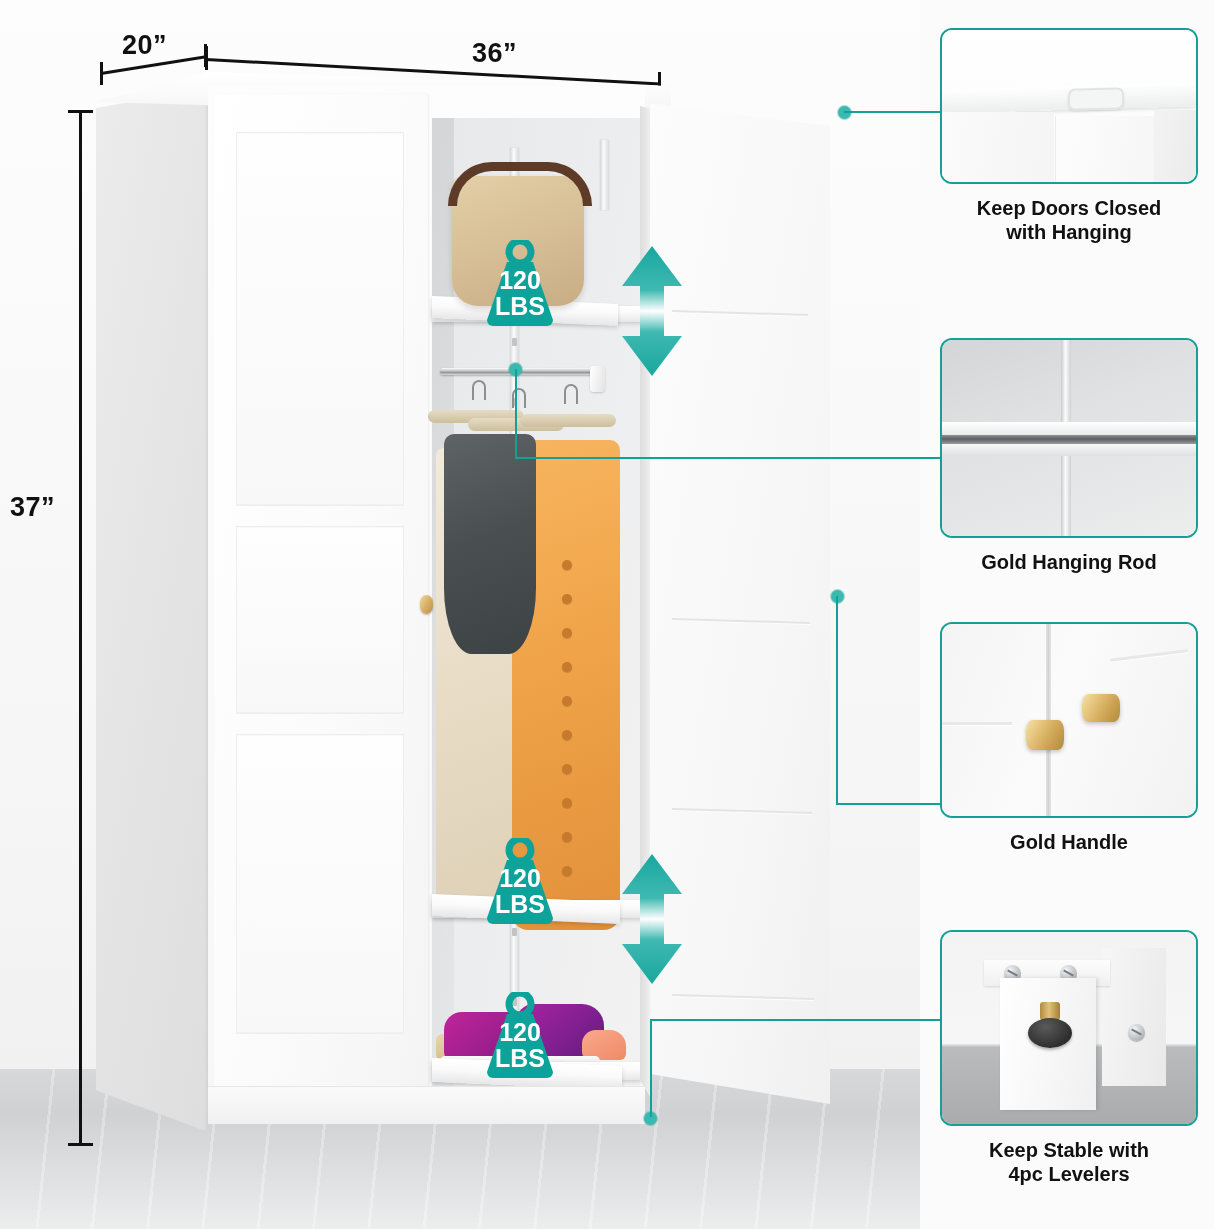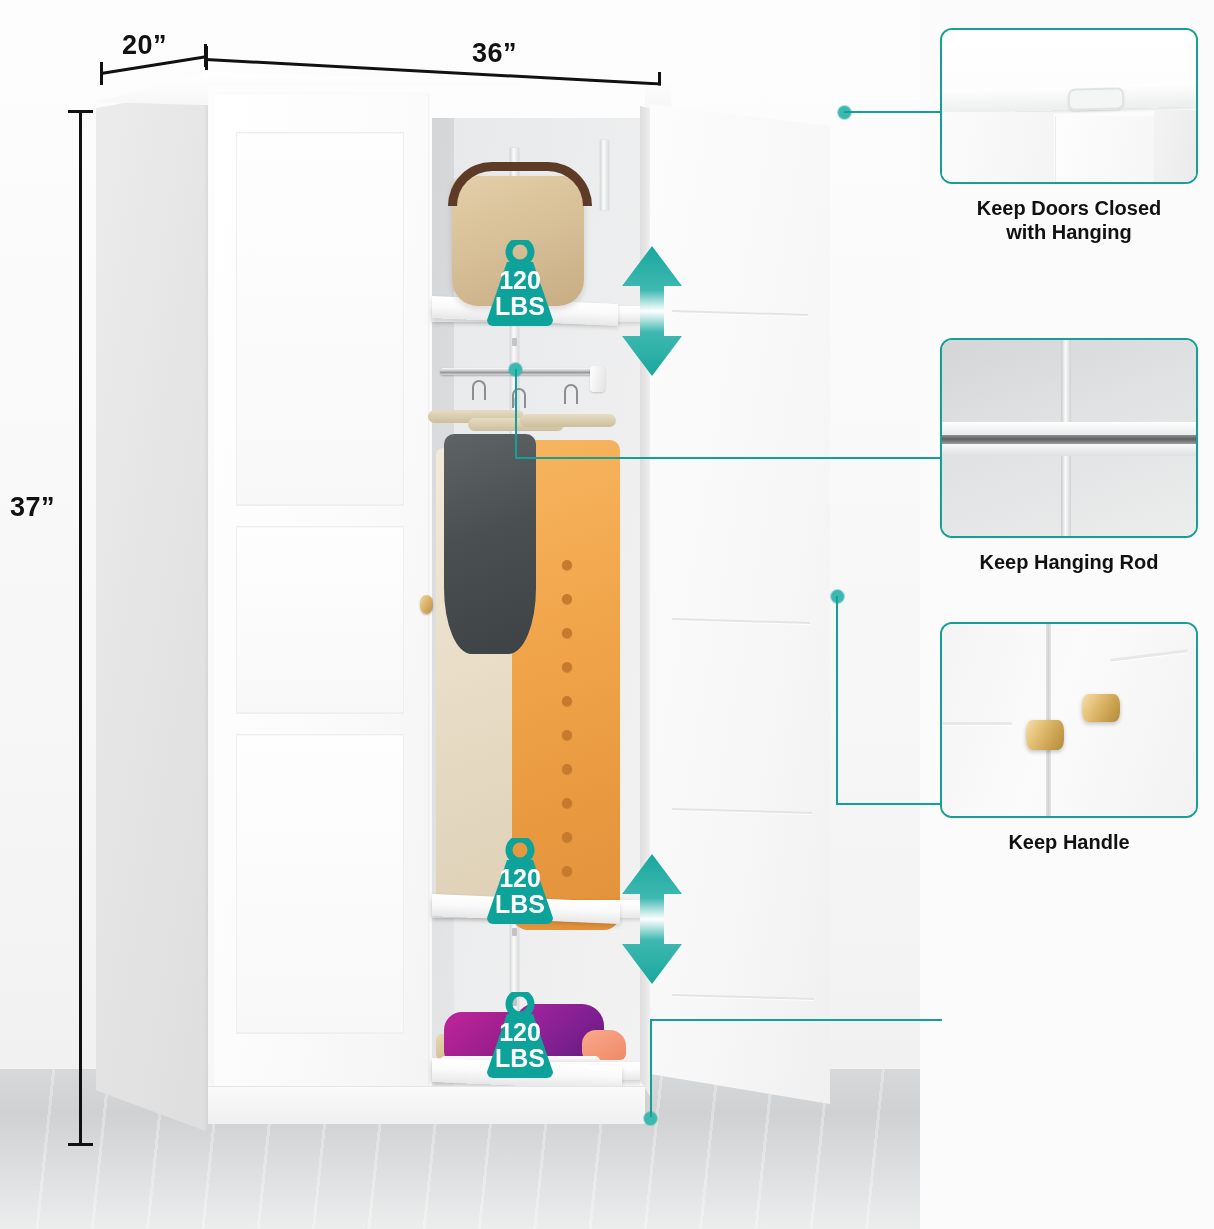--- a/index.html
+++ b/index.html
@@ -419,33 +419,51 @@
   <div class="callout" style="left:940px; top:338px;">
     <div class="thumb">
       <div class="t2">
         <div class="vrail"></div>
         <div class="shelfl"></div>
         <div class="rodbar"></div>
         <div class="shelfb"></div>
       </div>
     </div>
     <div class="ctitle">
-      <div>Keep Hanging Rod</div>
+      <div>Gold Hanging Rod</div>
     </div>
   </div>
 
   <div class="callout" style="left:940px; top:622px;">
     <div class="thumb">
       <div class="t3">
         <div class="gap"></div>
         <div class="gline" style="left:0; top:98px; width:70px;"></div>
         <div class="gline" style="left:168px; top:30px; width:78px; transform:rotate(-7deg);"></div>
         <div class="knob" style="left:84px; top:96px; width:38px; height:30px;"></div>
         <div class="knob" style="left:140px; top:70px; width:38px; height:28px;"></div>
       </div>
     </div>
     <div class="ctitle">
-      <div>Keep Handle</div>
-    </div>
-  </div>
-
+      <div>Gold Handle</div>
+    </div>
+  </div>
+
+  <div class="callout" style="left:940px; top:930px;">
+    <div class="thumb">
+      <div class="t4">
+        <div class="rpanel"></div>
+        <div class="plate"></div>
+        <div class="screw" style="left:62px; top:33px;"></div>
+        <div class="screw" style="left:118px; top:33px;"></div>
+        <div class="screw" style="left:186px; top:92px;"></div>
+        <div class="leg"></div>
+        <div class="stem"></div>
+        <div class="lev"></div>
+      </div>
+    </div>
+    <div class="ctitle">
+      <div>Keep Stable with</div>
+      <div>4pc Levelers</div>
+    </div>
+  </div>
 
 </div>
 
 </body></html>

